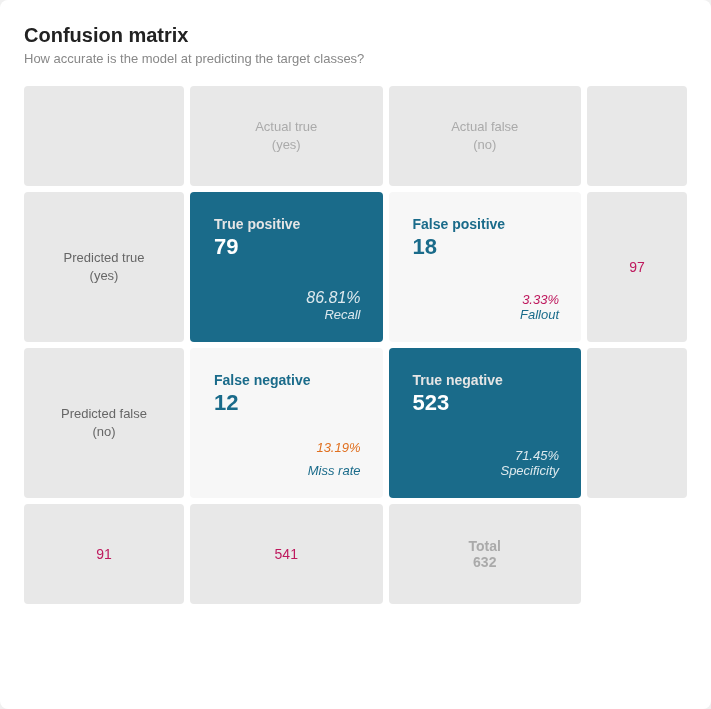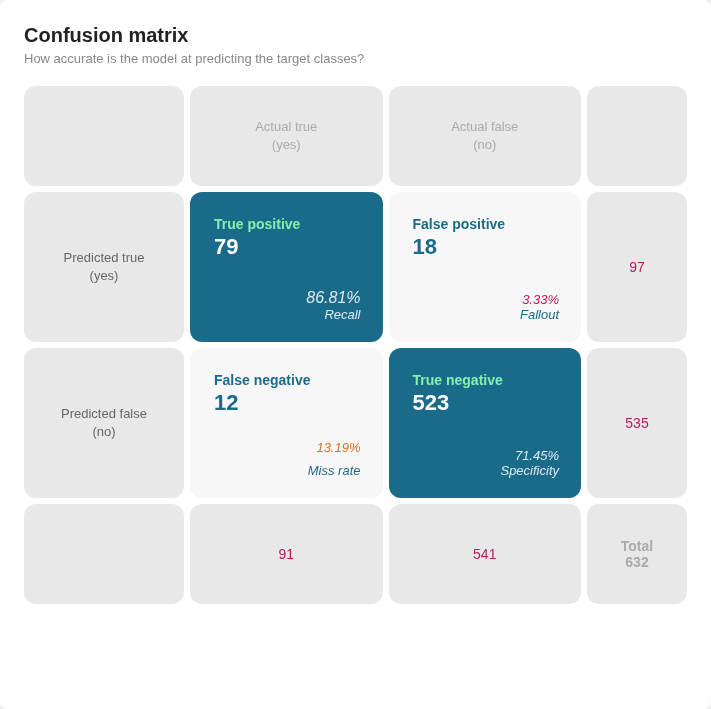--- a/index.html
+++ b/index.html
@@ -31,21 +31,21 @@
     }
     .matrix {
       display: grid;
       grid-template-columns: 160px 1fr 1fr 100px;
       grid-template-rows: 100px 150px 150px 100px;
       gap: 6px;
       width: 100%;
     }
     .cell {
       background: #e8e8e8;
-      border-radius: 12px;
+      border-radius: 4px;
       display: flex;
       flex-direction: column;
       justify-content: center;
       align-items: center;
       padding: 10px;
       position: relative;
     }
     .cell-label {
       font-size: 13px;
       color: #666;
@@ -55,21 +55,21 @@
     .cell-header-label {
       font-size: 13px;
       color: #aaa;
       text-align: center;
       line-height: 1.4;
     }
     .cell-title {
       font-size: 14px;
       font-weight: bold;
       align-self: flex-start;
-      color: #86efac;
+      color: #e5e5e5;
       text-align: right;
     }
     .cell-value {
       font-size: 22px;
       font-weight: bold;
       align-self: flex-start;
       color: #fff;
       margin-top: 2px;
     }
     .cell-total {
@@ -169,23 +169,20 @@
     <div class="cell tn-cell">
       <div class="inner-pad">
         <span class="cell-title">True negative</span>
         <span class="cell-value">523</span>
         <div class="percent-block">
           <div style="color:rgba(255,255,255,0.85); font-style:italic; font-size:13px;">71.45%</div>
           <div style="color:rgba(255,255,255,0.85); font-style:italic; font-size:13px;">Specificity</div>
         </div>
       </div>
     </div>
-    <div class="cell">
-      <span class="cell-total">535</span>
-    </div>
 
     <div class="cell"></div>
     <div class="cell">
       <span class="cell-total">91</span>
     </div>
     <div class="cell">
       <span class="cell-total">541</span>
     </div>
     <div class="cell">
       <span class="cell-total-bold">Total</span>

